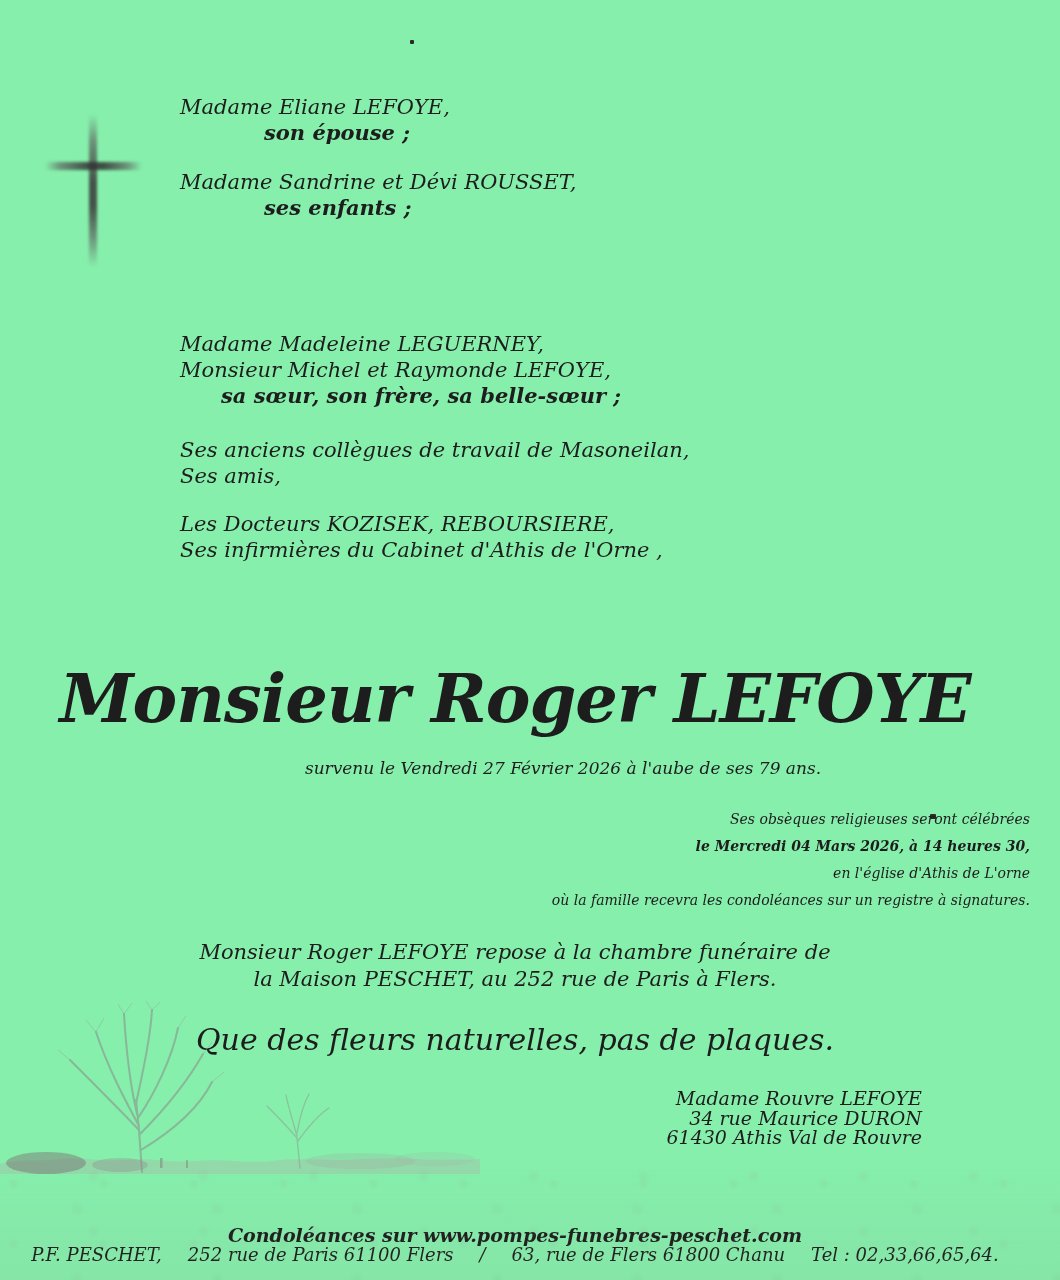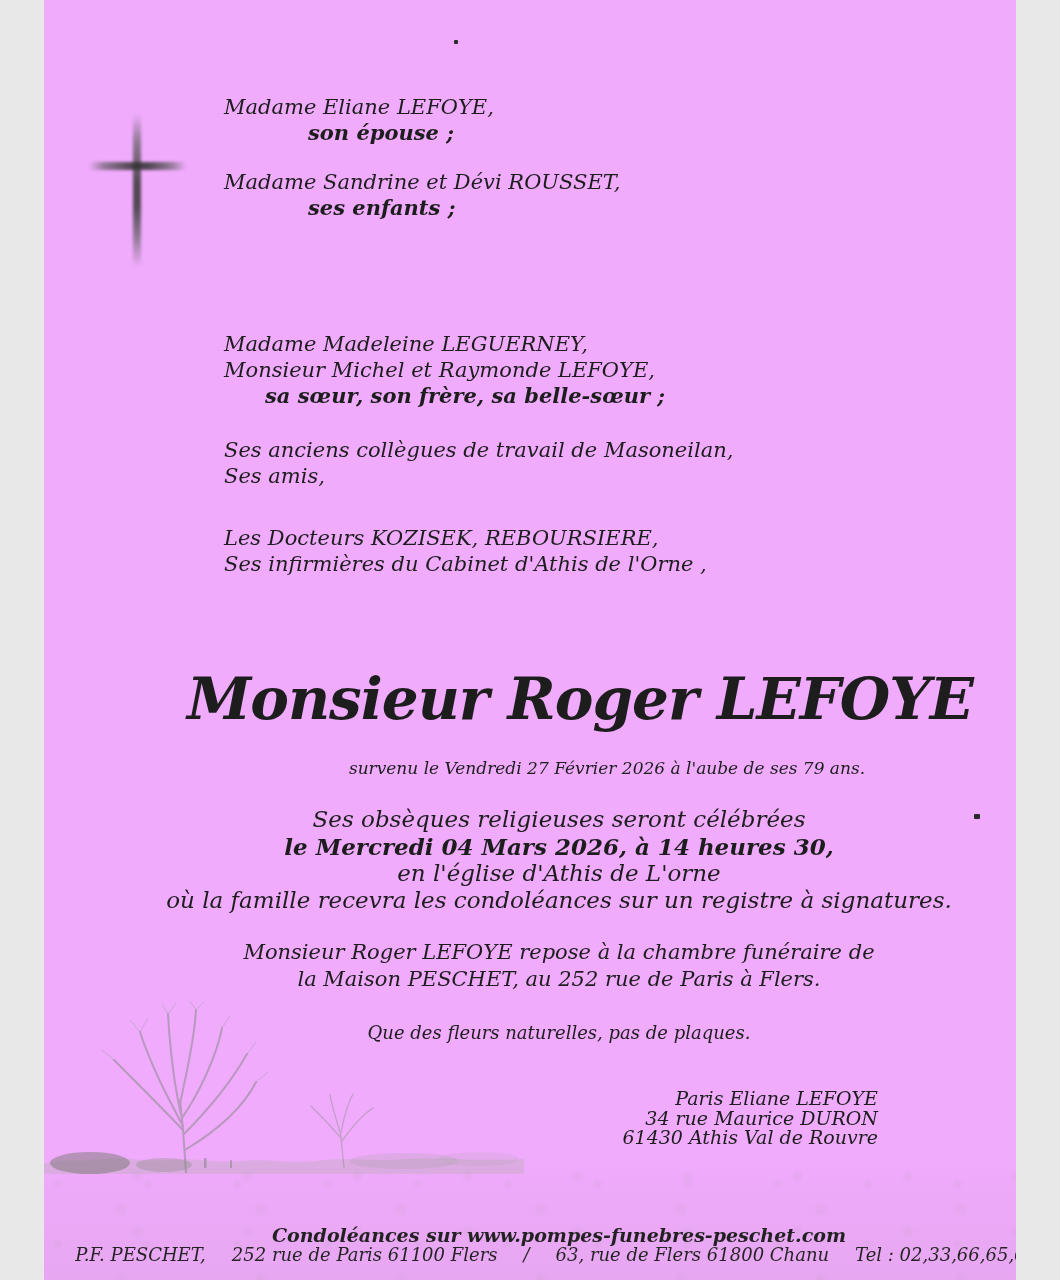--- a/index.html
+++ b/index.html
@@ -1,20 +1,20 @@
 <!DOCTYPE html>
 <html><head>
 <meta charset="utf-8">
 <style>
   html,body{margin:0;padding:0;background:#e8e8e8;}
   .sheet{
     position:relative;
-    width:972px;height:1280px;
+    width:1060px;height:1280px;
     margin:0 auto;
-    background:#f0abfc;
+    background:#86efac;
     overflow:hidden;
     font-family:"DejaVu Serif", serif;
     font-style:italic;
     color:#1d1d1d;
   }
   
   .cross{position:absolute;left:0;top:0;}
   .cross-v{
     position:absolute;left:89px;top:114px;width:8px;height:153px;
     background:linear-gradient(to bottom,
@@ -35,26 +35,26 @@
   .speck{position:absolute;background:#2a2a2a;border-radius:1px;}
   .speck.s1{left:410px;top:40px;width:4px;height:4px;}
   .speck.s2{left:930px;top:814px;width:6px;height:5px;}
   
   .group{position:absolute;left:180px;font-size:21px;line-height:26px;white-space:nowrap;}
   .group .rel{font-weight:bold;margin-left:84px;}
   .group .rel.narrow{margin-left:41px;}
   
   .centered{position:absolute;left:0;width:1030px;text-align:center;white-space:nowrap;}
   .lead{top:632px;font-size:21px;}
-  .deceased{top:658px;font-size:58px;font-weight:bold;line-height:82px;letter-spacing:-1px;padding-left:21px;}
+  .deceased{top:658px;font-size:67px;font-weight:bold;line-height:82px;letter-spacing:-1px;}
   .survenu{top:758px;font-size:17px;margin-left:48px;}
-  .ceremony{top:806px;font-size:23px;line-height:27px;}
+  .ceremony{top:806px;font-size:14px;line-height:27px;text-align:right;}
   .ceremony .b{font-weight:bold;}
   .repose{top:939px;font-size:21px;line-height:27px;}
-  .flowers{top:1022px;font-size:18px;}
+  .flowers{top:1022px;font-size:30px;}
   
   .contact{position:absolute;right:138px;top:1089px;text-align:right;font-size:19px;line-height:19.5px;white-space:nowrap;}
   
   .footer-line1{top:1224px;font-size:19px;font-weight:bold;}
   .footer-line2{
     position:absolute;left:0;top:1244px;width:1030px;
     display:flex;justify-content:center;gap:26px;
     font-size:18px;white-space:nowrap;
   }
   
@@ -98,21 +98,21 @@
     <div>Madame Madeleine LEGUERNEY,</div>
     <div>Monsieur Michel et Raymonde LEFOYE,</div>
     <div class="rel narrow">sa sœur, son frère, sa belle-sœur ;</div>
   </div>
 
   <div class="group" style="top:437px">
     <div>Ses anciens collègues de travail de Masoneilan,</div>
     <div>Ses amis,</div>
   </div>
 
-  <div class="group" style="top:525px">
+  <div class="group" style="top:511px">
     <div>Les Docteurs KOZISEK, REBOURSIERE,</div>
     <div>Ses infirmières du Cabinet d'Athis de l'Orne ,</div>
   </div>
 
   <div class="centered deceased">Monsieur Roger LEFOYE</div>
   <div class="centered survenu">survenu le Vendredi 27 Février 2026 à l'aube de ses 79 ans.</div>
 
   <div class="centered ceremony">
     <div>Ses obsèques religieuses seront célébrées</div>
     <div class="b">le Mercredi 04 Mars 2026, à 14 heures 30,</div>
@@ -121,21 +121,21 @@
   </div>
 
   <div class="centered repose">
     <div>Monsieur Roger LEFOYE repose à la chambre funéraire de</div>
     <div>la Maison PESCHET, au 252 rue de Paris à Flers.</div>
   </div>
 
   <div class="centered flowers">Que des fleurs naturelles, pas de plaques.</div>
 
   <div class="contact">
-    <div>Paris Eliane LEFOYE</div>
+    <div>Madame Rouvre LEFOYE</div>
     <div>34 rue Maurice DURON</div>
     <div>61430 Athis Val de Rouvre</div>
   </div>
 
   <svg class="landscape" width="480" height="200" viewBox="0 0 480 200" xmlns="http://www.w3.org/2000/svg">
     <defs>
       <filter id="soft">
           <feGaussianBlur stdDeviation="0.7"></feGaussianBlur>
         </filter>
     </defs>

